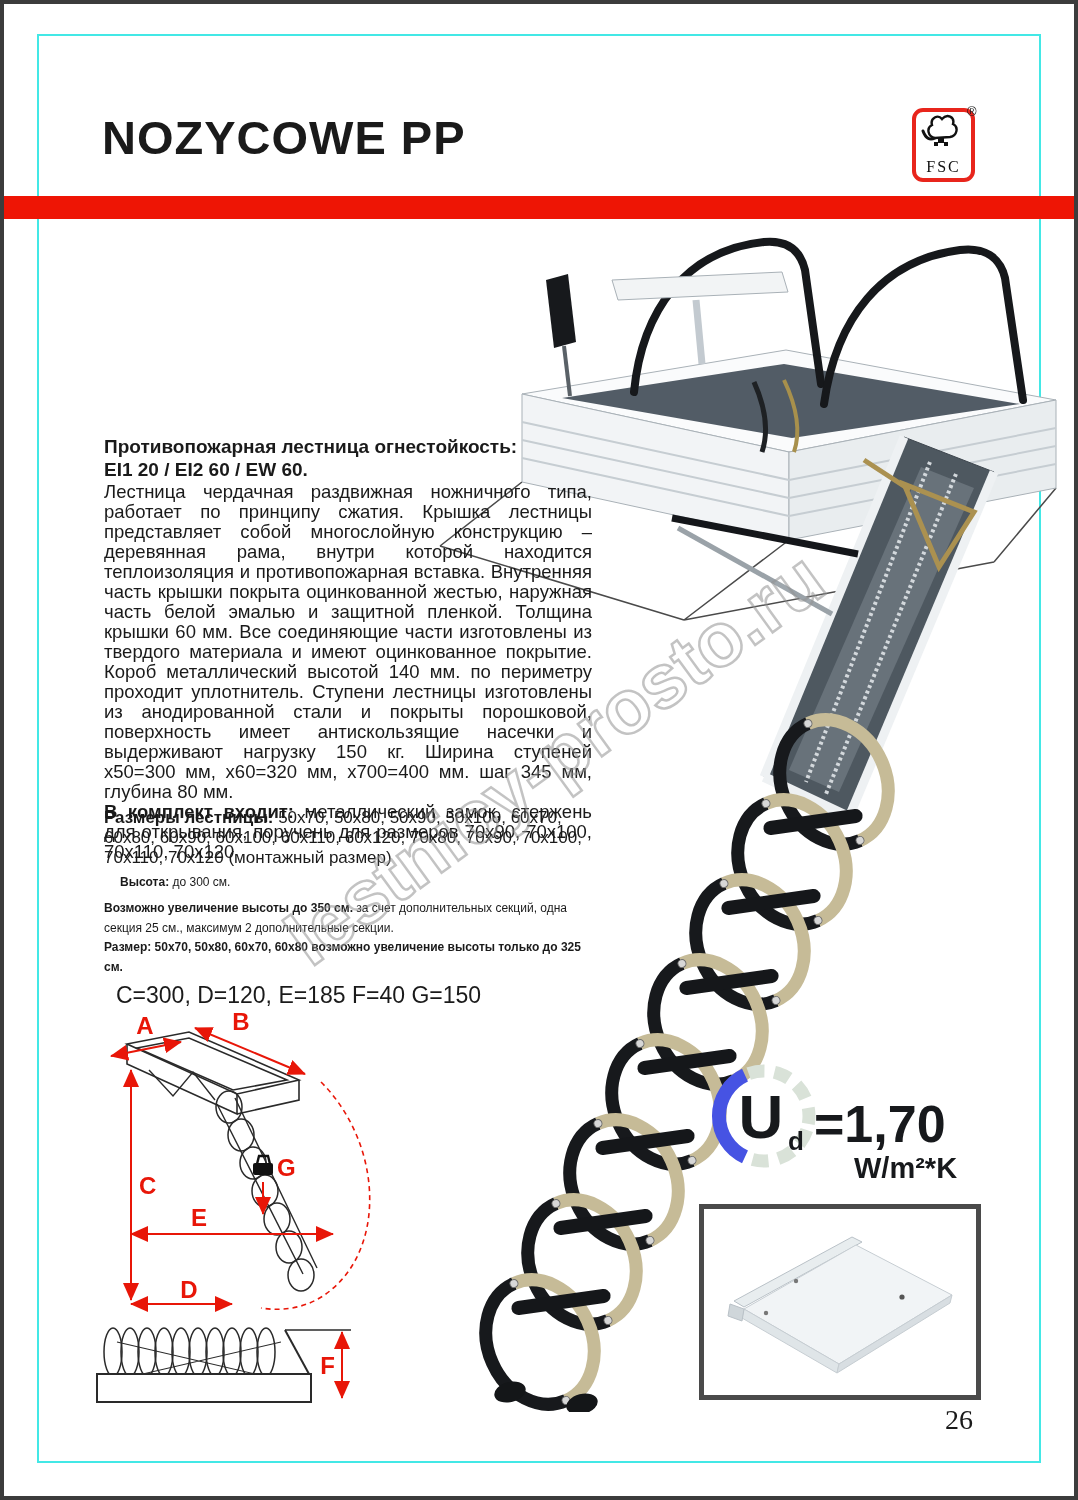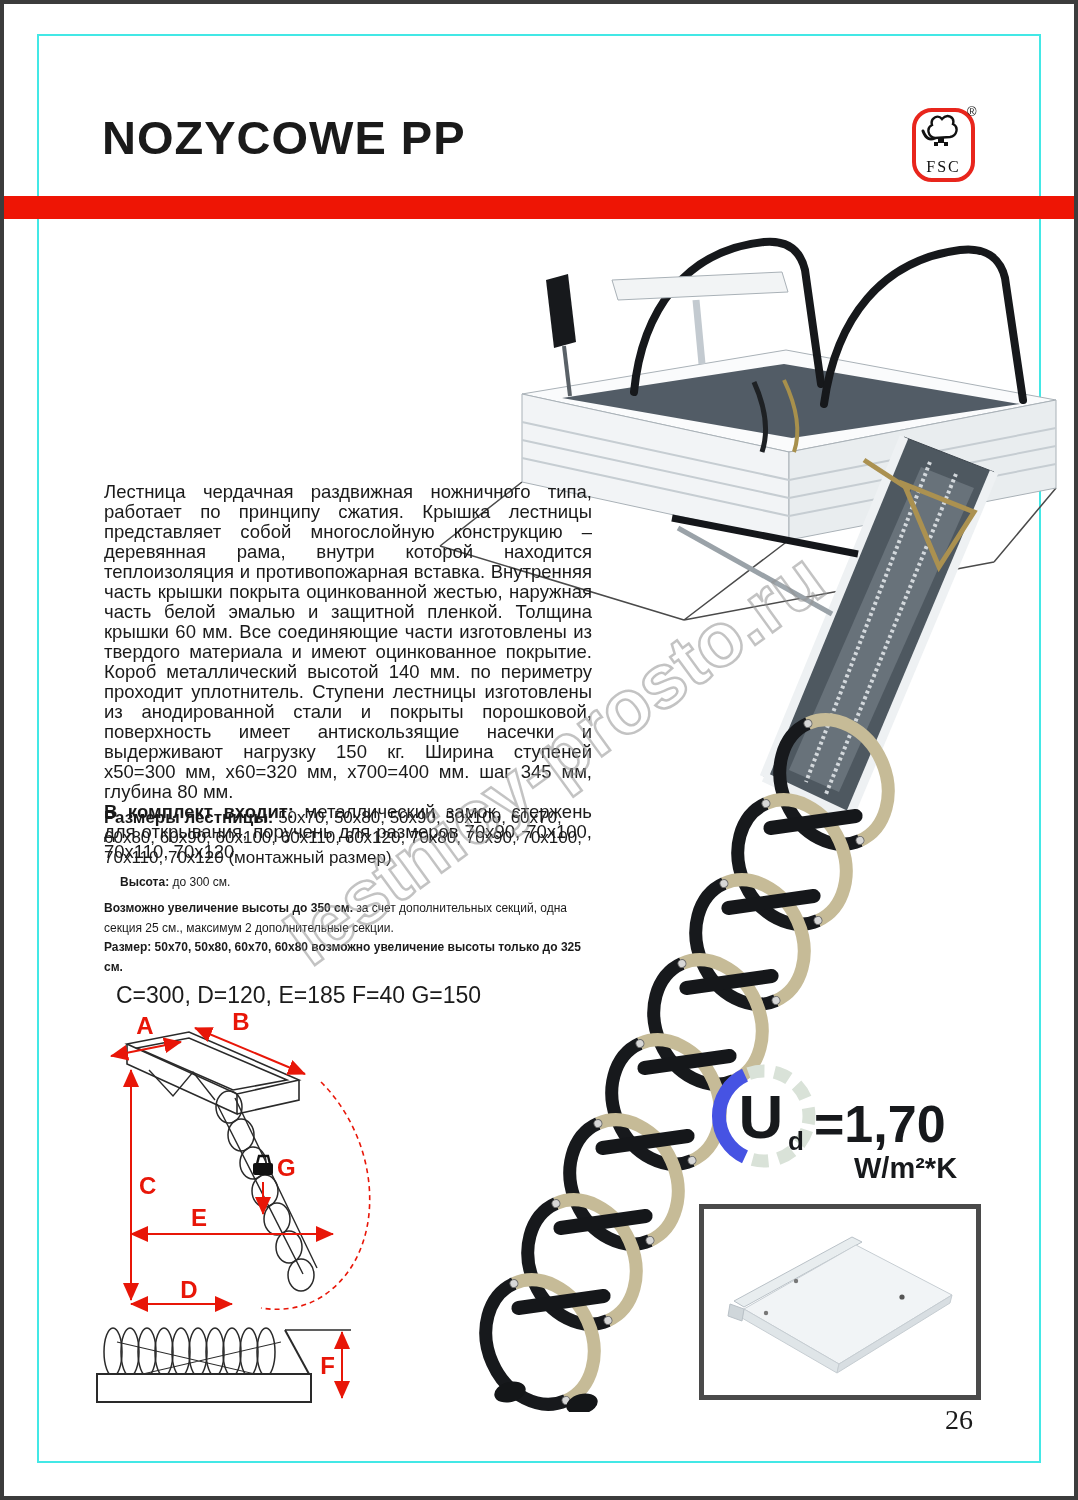--- a/index.html
+++ b/index.html
@@ -15,21 +15,21 @@
   .title{
     position:absolute;left:98px;top:106px;font-size:47px;font-weight:bold;
     letter-spacing:1px;z-index:2;
   }
   .red-bar{
     position:absolute;left:0;top:192px;width:1078px;height:23px;
     background:#ee1505;z-index:1;
   }
   .fsc-box{
     position:absolute;left:908px;top:104px;width:55px;height:66px;
-    border:4px solid #e8251c;border-radius:20px;background:#fff;z-index:2;
+    border:4px solid #e8251c;border-radius:11px;background:#fff;z-index:2;
     display:flex;flex-direction:column;align-items:center;justify-content:flex-end;
   }
   .fsc-label{
     font-family:"Liberation Serif","DejaVu Serif",serif;
     font-size:16px;letter-spacing:2px;margin-bottom:2px;color:#111;
   }
   .fsc-reg{position:absolute;left:963px;top:100px;font-size:13px;z-index:3;}
   .fsc-tree{position:absolute;left:915px;top:110px;z-index:3;}
 
   .desc{position:absolute;z-index:2;}
@@ -146,20 +146,24 @@
         <rect x="203" y="833" width="100" height="14" rx="7" transform="rotate(-8 253 840)"></rect>
         <rect x="161" y="913" width="100" height="14" rx="7" transform="rotate(-8 211 920)"></rect>
         <rect x="119" y="993" width="100" height="14" rx="7" transform="rotate(-8 169 1000)"></rect>
         <rect x="77" y="1073" width="100" height="14" rx="7" transform="rotate(-8 127 1080)"></rect>
       </g>
       <ellipse cx="76" cy="1170" rx="16" ry="10" transform="rotate(-15 76 1170)" fill="#141618"></ellipse>
       <ellipse cx="148" cy="1182" rx="16" ry="10" transform="rotate(-15 148 1182)" fill="#141618"></ellipse>
     </g>
   </svg>
 
+  <div class="desc desc-head">
+    <div>Противопожарная лестница огнестойкость:</div>
+    <div>EI1 20 / EI2 60 / EW 60.</div>
+  </div>
 
   <div class="desc desc-body">
     <div>Лестница чердачная раздвижная ножничного типа, работает по принципу сжатия. Крышка лестницы представляет собой многослойную конструкцию – деревянная рама, внутри которой находится теплоизоляция и противопожарная вставка. Внутренняя часть крышки покрыта оцинкованной жестью, наружная часть белой эмалью и защитной пленкой. Толщина крышки 60 мм. Все соединяющие части изготовлены из твердого материала и имеют оцинкованное покрытие. Короб металлический высотой 140 мм. по периметру проходит уплотнитель. Ступени лестницы изготовлены из анодированной стали и покрыты порошковой, поверхность имеет антискользящие насечки и выдерживают нагрузку 150 кг. Ширина ступеней x50=300 мм, x60=320 мм, x700=400 мм. шаг 345 мм, глубина 80 мм.</div>
     <div class="desc-kit">
       <span class="b">В комплект входит:</span><span> металлический замок, стержень для открывания, поручень для размеров 70x90, 70x100, 70x110, 70x120</span>
     </div>
   </div>
 
   <div class="desc desc-sizes">
     <span class="b">Размеры лестницы:</span><span> 50x70, 50x80, 50x90, 50x100, 60x70, 60x80, 60x90, 60x100, 60x110, 60x120, 70x80, 70x90, 70x100, 70x110, 70x120 (монтажный размер)</span>

